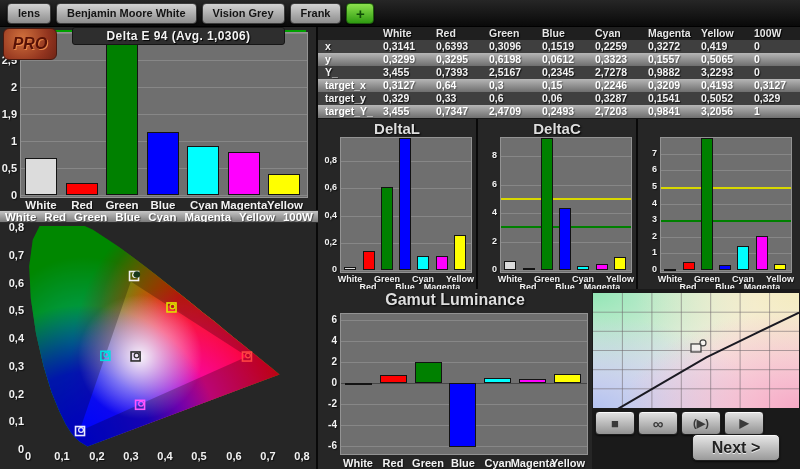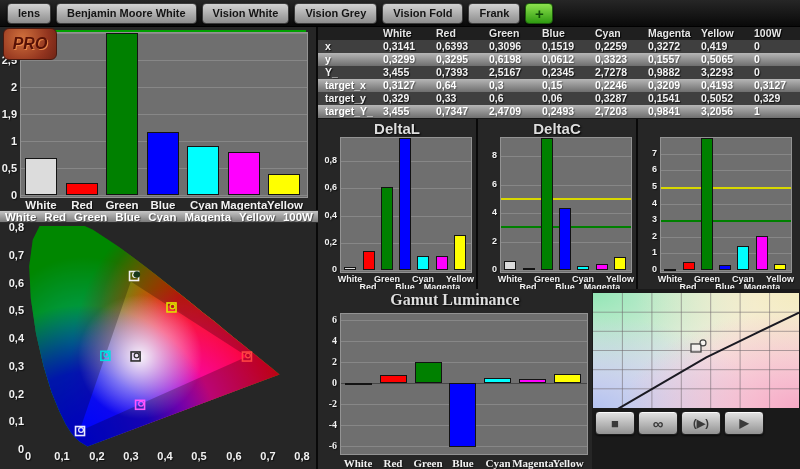--- a/index.html
+++ b/index.html
@@ -61,21 +61,21 @@
   #deltaL{left:318px;top:119px;width:160px;height:170px;border-right:2px solid #090909;}
   #deltaC{left:478px;top:119px;width:160px;height:170px;border-right:2px solid #090909;}
   #deltaH{left:638px;top:119px;width:162px;height:170px;}
   .dchart .plot{left:22px;top:18px;width:132px;height:136px;}
   .dchart .yaxis{left:0;top:18px;width:21px;height:136px;}
   .dchart .ytick{font-size:9px;}
   .dchart .xlabels{left:22px;top:155px;width:132px;height:16px;}
   .dchart .xlab{font-size:9px;}
 
   
-  #gamut{left:318px;top:289px;width:274px;height:180px;font-family:Liberation Serif, serif;}
+  #gamut{left:318px;top:289px;width:274px;height:180px;}
   #gamut .dtitle{position:absolute;top:2px;left:0;width:100%;text-align:center;font-size:16px;font-weight:bold;
     color:#dedede;text-shadow:1px 1px 2px #000;}
   #gamut .plot{left:22px;top:24px;width:248px;height:142px;}
   #gamut .yaxis{left:0;top:24px;width:21px;height:142px;}
   #gamut .ytick{font-size:10px;}
   #gamut .xlabels{left:22px;top:168px;width:248px;height:13px;}
   #gamut .xlab{font-size:11px;}
 
   
   #mtable{position:absolute;left:318px;top:27px;width:482px;height:91px;font-weight:bold;}
@@ -100,32 +100,31 @@
 </style>
 </head>
 <body>
 
 <div id="app">
 
   <div class="tabbar">
     <div class="tabs" style="display:flex;gap:5px;align-items:center;">
         <div class="tab">lens</div>
         <div class="tab">Benjamin Moore White</div>
-        <div class="tab">Vision White</div>
         <div class="tab">Vision Grey</div>
-        <div class="tab">Vision Fold</div>
         <div class="tab">Frank</div>
       </div>
     <div class="tab-add">
       <span>+</span>
     </div>
   </div>
 
   <div class="panel" id="deltaE">
     <div class="de-topline" style="background: rgb(0, 160, 0);"></div>
+    <div class="de-title">Delta E 94 (Avg. 1,0306)</div>
     <div class="logo">
       <span>PRO</span>
     </div>
     <div class="plot">
         <div class="gridline" style="top: 162px;"></div>
         <div class="gridline" style="top: 135px;"></div>
         <div class="gridline" style="top: 108px;"></div>
         <div class="gridline" style="top: 81px;"></div>
         <div class="gridline" style="top: 54px;"></div>
         <div class="gridline" style="top: 27px;"></div>
@@ -520,15 +519,16 @@
       <div class="tbtn" style="font-size:15px;">
           <span>∞</span>
         </div>
       <div class="tbtn" style="font-size:11px;">
           <span>(▶)</span>
         </div>
       <div class="tbtn" style="font-size:12px;">
           <span>▶</span>
         </div>
     </div>
+    <div class="navbtn" id="nextBtn">Next &gt;</div>
   </div>
 
 </div>
 
 </body></html>

